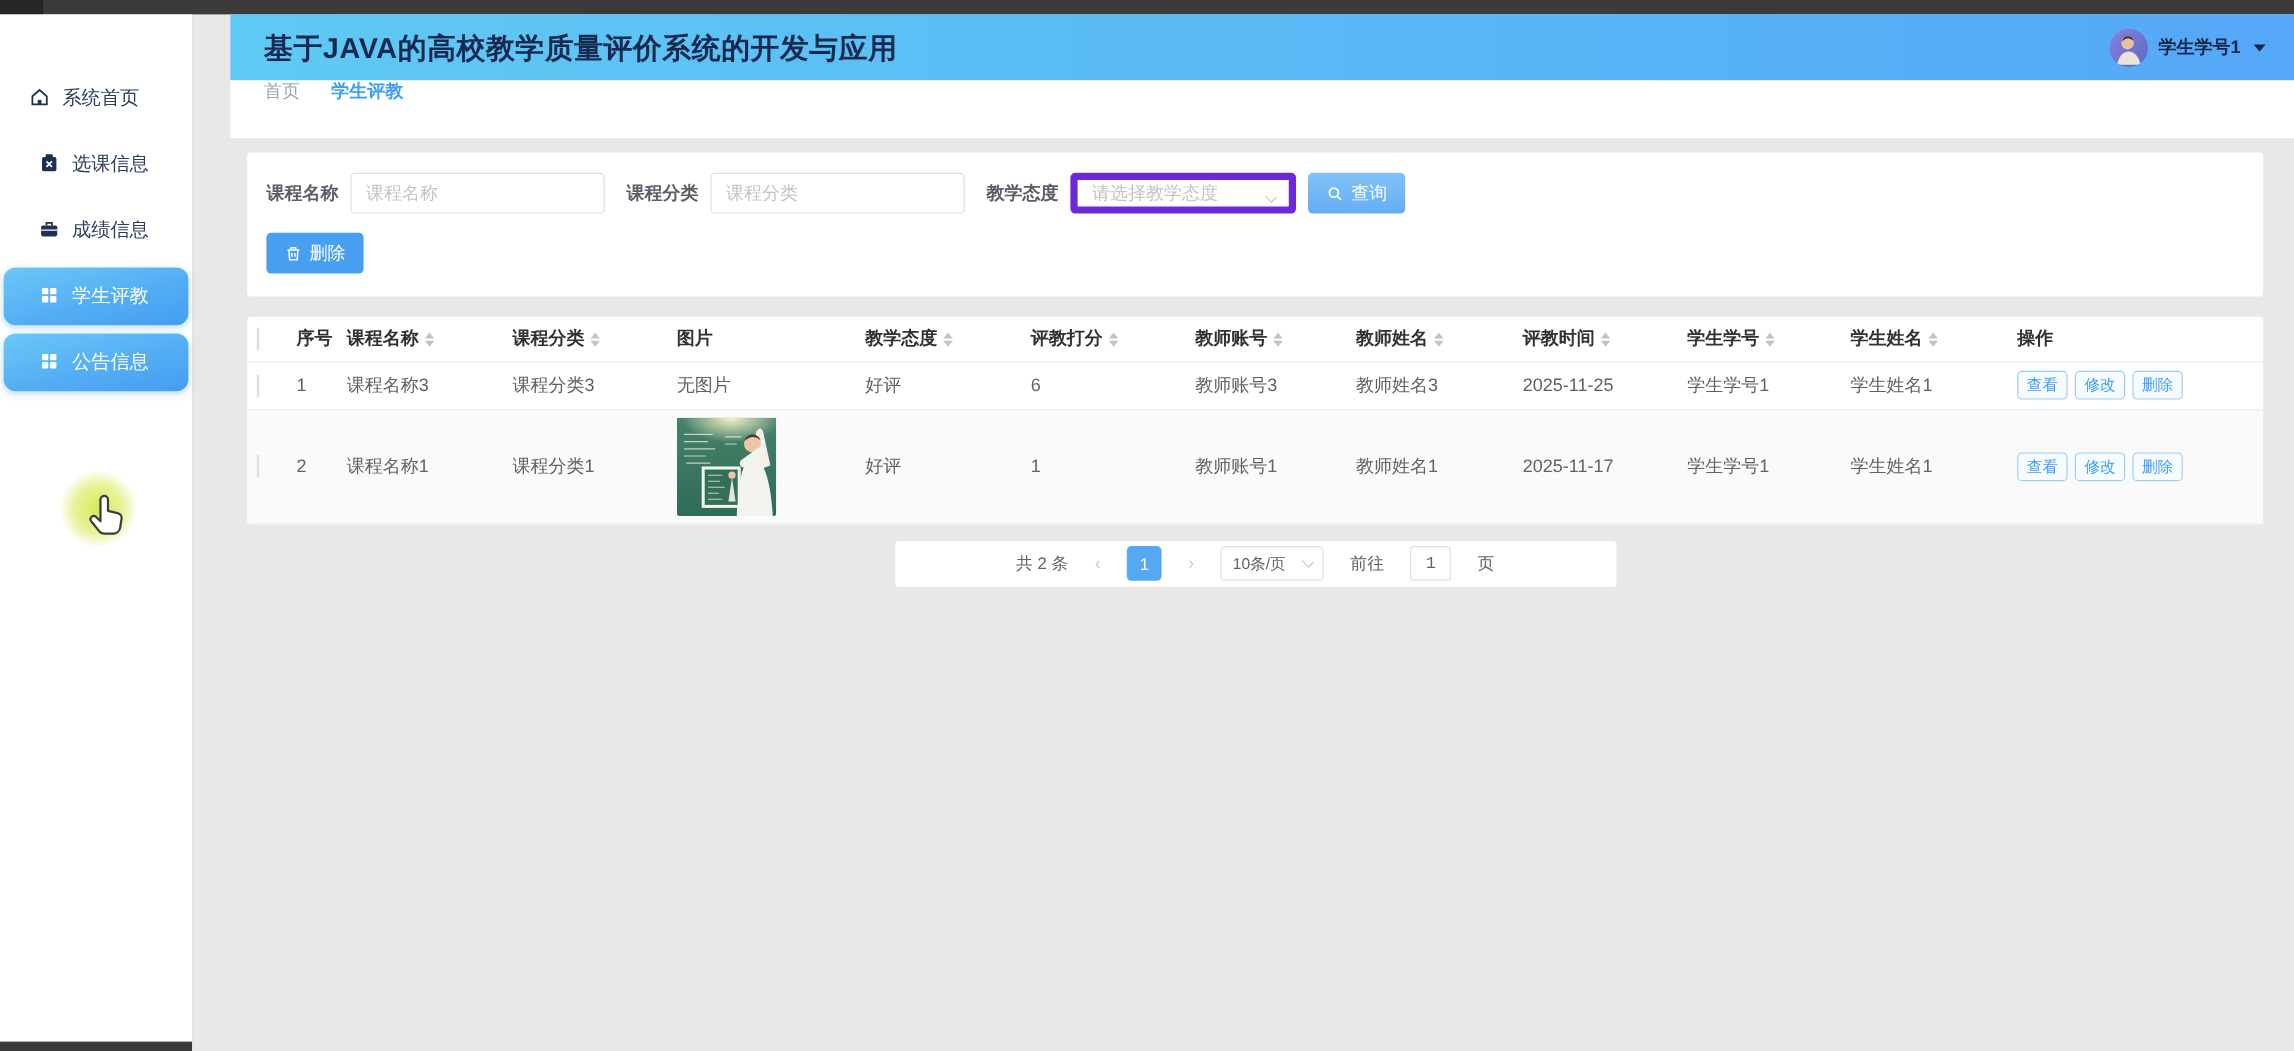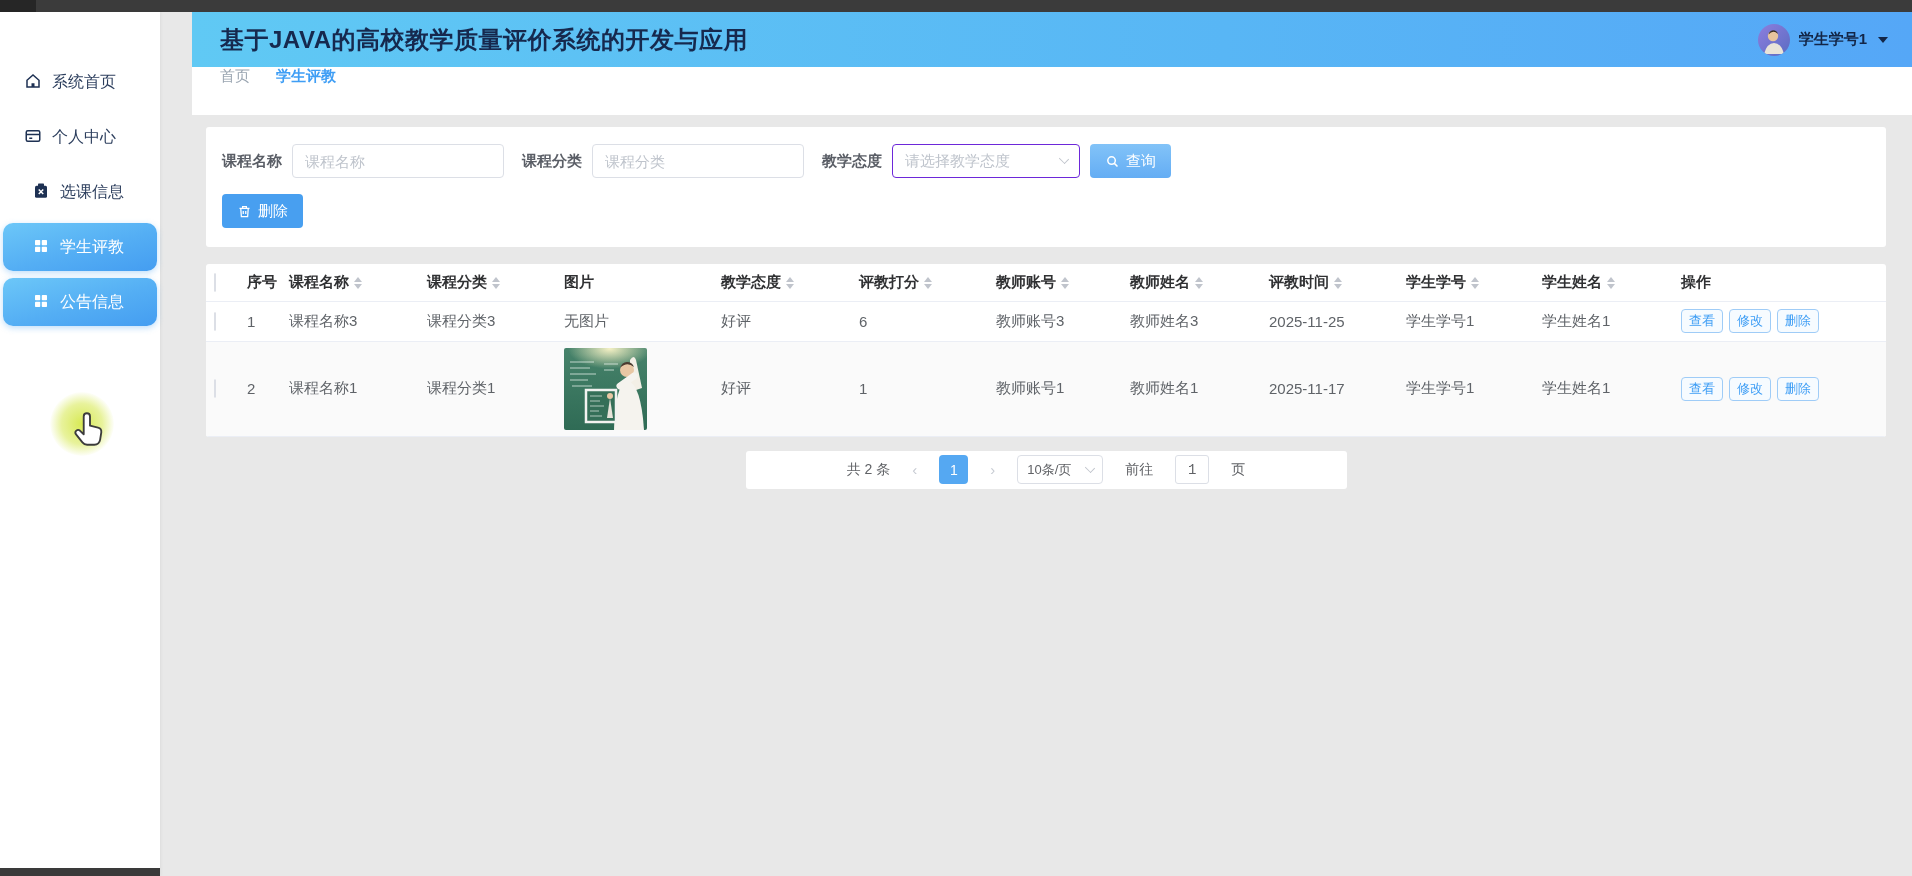--- a/index.html
+++ b/index.html
@@ -38,21 +38,21 @@
 
   .content { flex:1; padding:12px 26px 0 14px; }
 
   
   .filter-card { background:#ffffff; border-radius:3px; padding:17px 16px 19px 16px; }
   .filter-row { display:flex; align-items:center; }
   .f-label { font-size:15px; font-weight:bold; color:#5a5e66; margin-right:10px; white-space:nowrap; }
   .f-input { width:212px; height:34px; border:1px solid #dcdfe6; border-radius:4px; padding:0 12px; font-size:15px; color:#606266; font-family:inherit; outline:none; }
   .f-input::placeholder { color:#bfc4cc; }
   .f-group { display:flex; align-items:center; margin-right:18px; }
-  .f-select { position:relative; width:188px; height:34px; border:1px solid #6d28d9; border-radius:4px; display:flex; align-items:center; padding:0 28px 0 12px; font-size:15px; color:#bfc4cc; background:#fff; cursor:pointer; }
+  .f-select { position:relative; width:188px; height:34px; border:6px solid #6d28d9; border-radius:4px; display:flex; align-items:center; padding:0 28px 0 12px; font-size:15px; color:#bfc4cc; background:#fff; cursor:pointer; }
   .chev { position:absolute; right:11px; top:12px; width:8px; height:8px; border-right:1.6px solid #c0c4cc; border-bottom:1.6px solid #c0c4cc; transform:rotate(45deg) scaleY(.8); transform-origin:center; margin-top:-2px; }
   .btn { display:inline-flex; align-items:center; gap:6px; height:34px; padding:0 15px; border:none; border-radius:4px; color:#ffffff; font-size:15px; font-family:inherit; cursor:pointer; }
   .btn-search { background:linear-gradient(180deg,#82c3f8,#64adf4); }
   .btn-delete { background:#489ff0; margin-top:16px; }
   .btn svg { width:15px; height:15px; }
 
   
   .table-card { background:#ffffff; border-radius:3px; margin-top:17px; overflow:hidden; }
   table { width:100%; table-layout:fixed; border-collapse:collapse; }
   th,td { text-align:left; font-size:15px; padding:0 0 0 10px; border-bottom:1px solid #ebeef5; overflow:hidden; white-space:nowrap; }
@@ -99,47 +99,47 @@
           <span class="nav-icon">
             <svg viewBox="0 0 24 24" fill="none" stroke="#1e3153" stroke-width="2">
                 <path d="M4 11 L12 4 L20 11 V20 H4 Z"></path>
                 <rect x="10" y="15" width="4" height="5" fill="#1e3153" stroke="none"></rect>
               </svg>
           </span>
           <span>系统首页</span>
         </span>
       </div>
 
-      <div class="nav-item">
-        <span class="nav-inner">
-          <span class="nav-icon">
-            <svg viewBox="0 0 24 24" fill="none" stroke="#1e3153" stroke-width="2">
-                <rect x="3" y="5" width="18" height="14" rx="2"></rect>
-                <path d="M3 10 H21"></path>
-                <path d="M7 15 H11"></path>
-              </svg>
-          </span>
-          <span>个人中心</span>
-        </span>
-      </div>
 
 
       <div class="nav-item group">
         <span class="nav-inner">
           <span class="nav-icon">
             <svg viewBox="0 0 24 24">
                 <rect x="4" y="5" width="16" height="16" rx="2" fill="#1e3153"></rect>
                 <rect x="8" y="2" width="8" height="5" rx="1" fill="#1e3153"></rect>
                 <path d="M9 10 L15 16 M15 10 L9 16" stroke="#ffffff" stroke-width="2"></path>
               </svg>
           </span>
           <span>选课信息</span>
         </span>
       </div>
 
+      <div class="nav-item group">
+        <span class="nav-inner">
+          <span class="nav-icon">
+            <svg viewBox="0 0 24 24">
+                <rect x="3" y="8" width="18" height="12" rx="2" fill="#1e3153"></rect>
+                <path d="M9 8 V5 H15 V8" fill="none" stroke="#1e3153" stroke-width="2"></path>
+                <path d="M3 13 H21" stroke="#ffffff" stroke-width="1.4"></path>
+              </svg>
+          </span>
+          <span>成绩信息</span>
+        </span>
+      </div>
 
       <div class="nav-item group active">
         <span class="nav-inner">
           <span class="nav-icon">
             <svg viewBox="0 0 24 24" fill="#ffffff">
                 <rect x="4" y="4" width="7" height="7" rx="1"></rect>
                 <rect x="13" y="4" width="7" height="7" rx="1"></rect>
                 <rect x="4" y="13" width="7" height="7" rx="1"></rect>
                 <rect x="13" y="13" width="7" height="7" rx="1"></rect>
               </svg>

